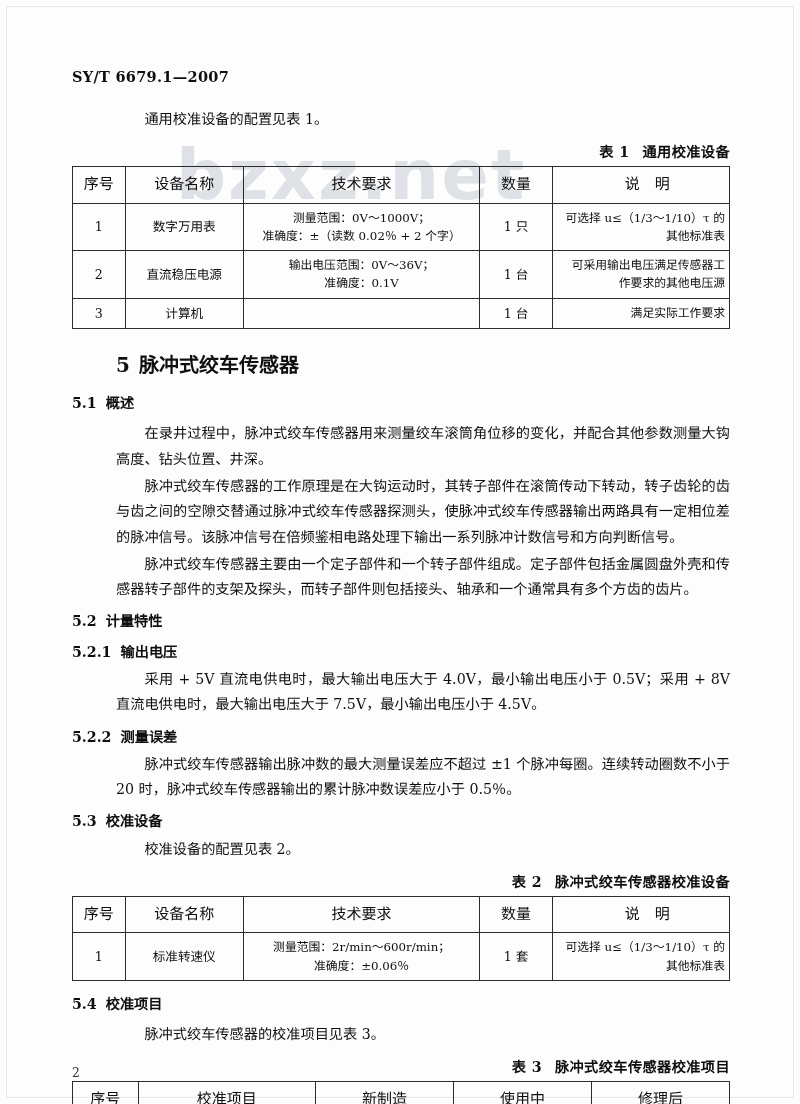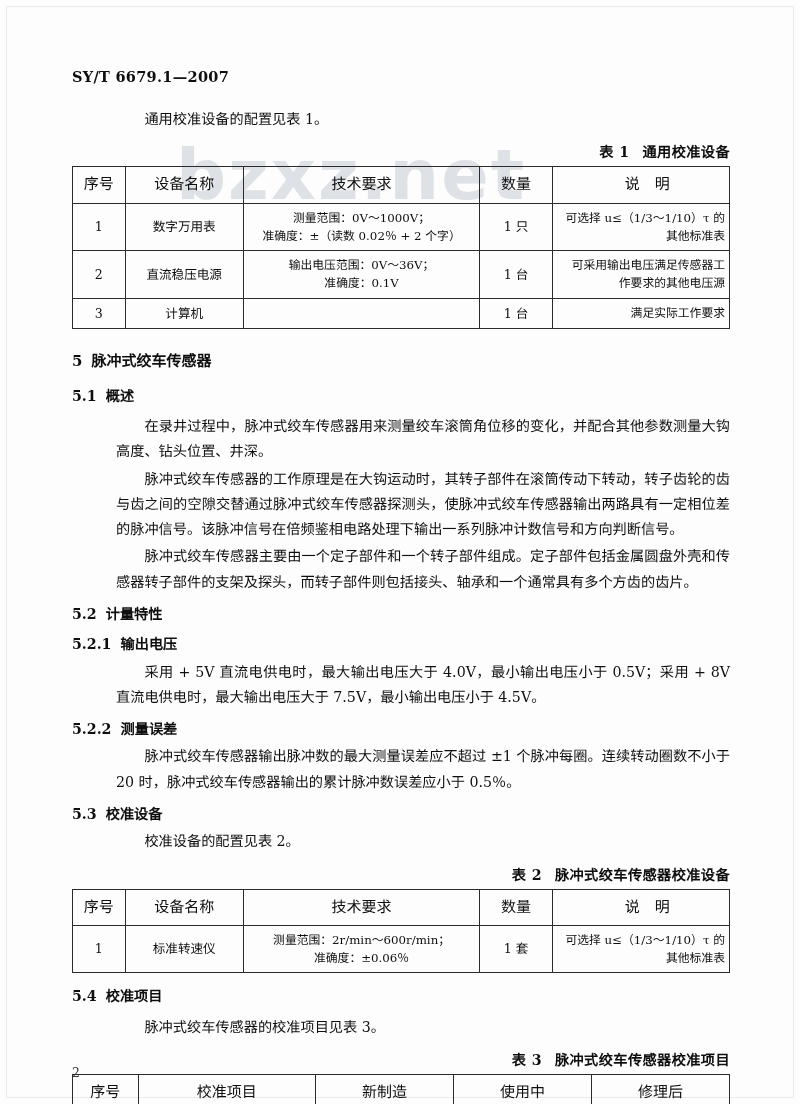--- a/index.html
+++ b/index.html
@@ -65,21 +65,21 @@
     text-justify: inter-ideograph;
   }
   .para.indent { text-indent: 2em; margin-left: 44px; }
   .clause-h {
     font-weight: bold;
     font-size: 14.2px;
     margin: 13px 0 7px 0;
     line-height: 1.5;
   }
   .clause-h .num { margin-right: 9px; }
-  .clause-h.major { font-size: 15px; margin-top: 21px; }
+  .clause-h.major { font-size: 20px; margin-top: 21px; margin-left: 44px; }
   .clause-h.minor { margin: 9px 0 4px 0; }
 
   
   .tbl-caption {
     text-align: right;
     font-weight: bold;
     font-size: 14.2px;
     margin: 9px 0 5px 0;
     letter-spacing: .4px;
   }

